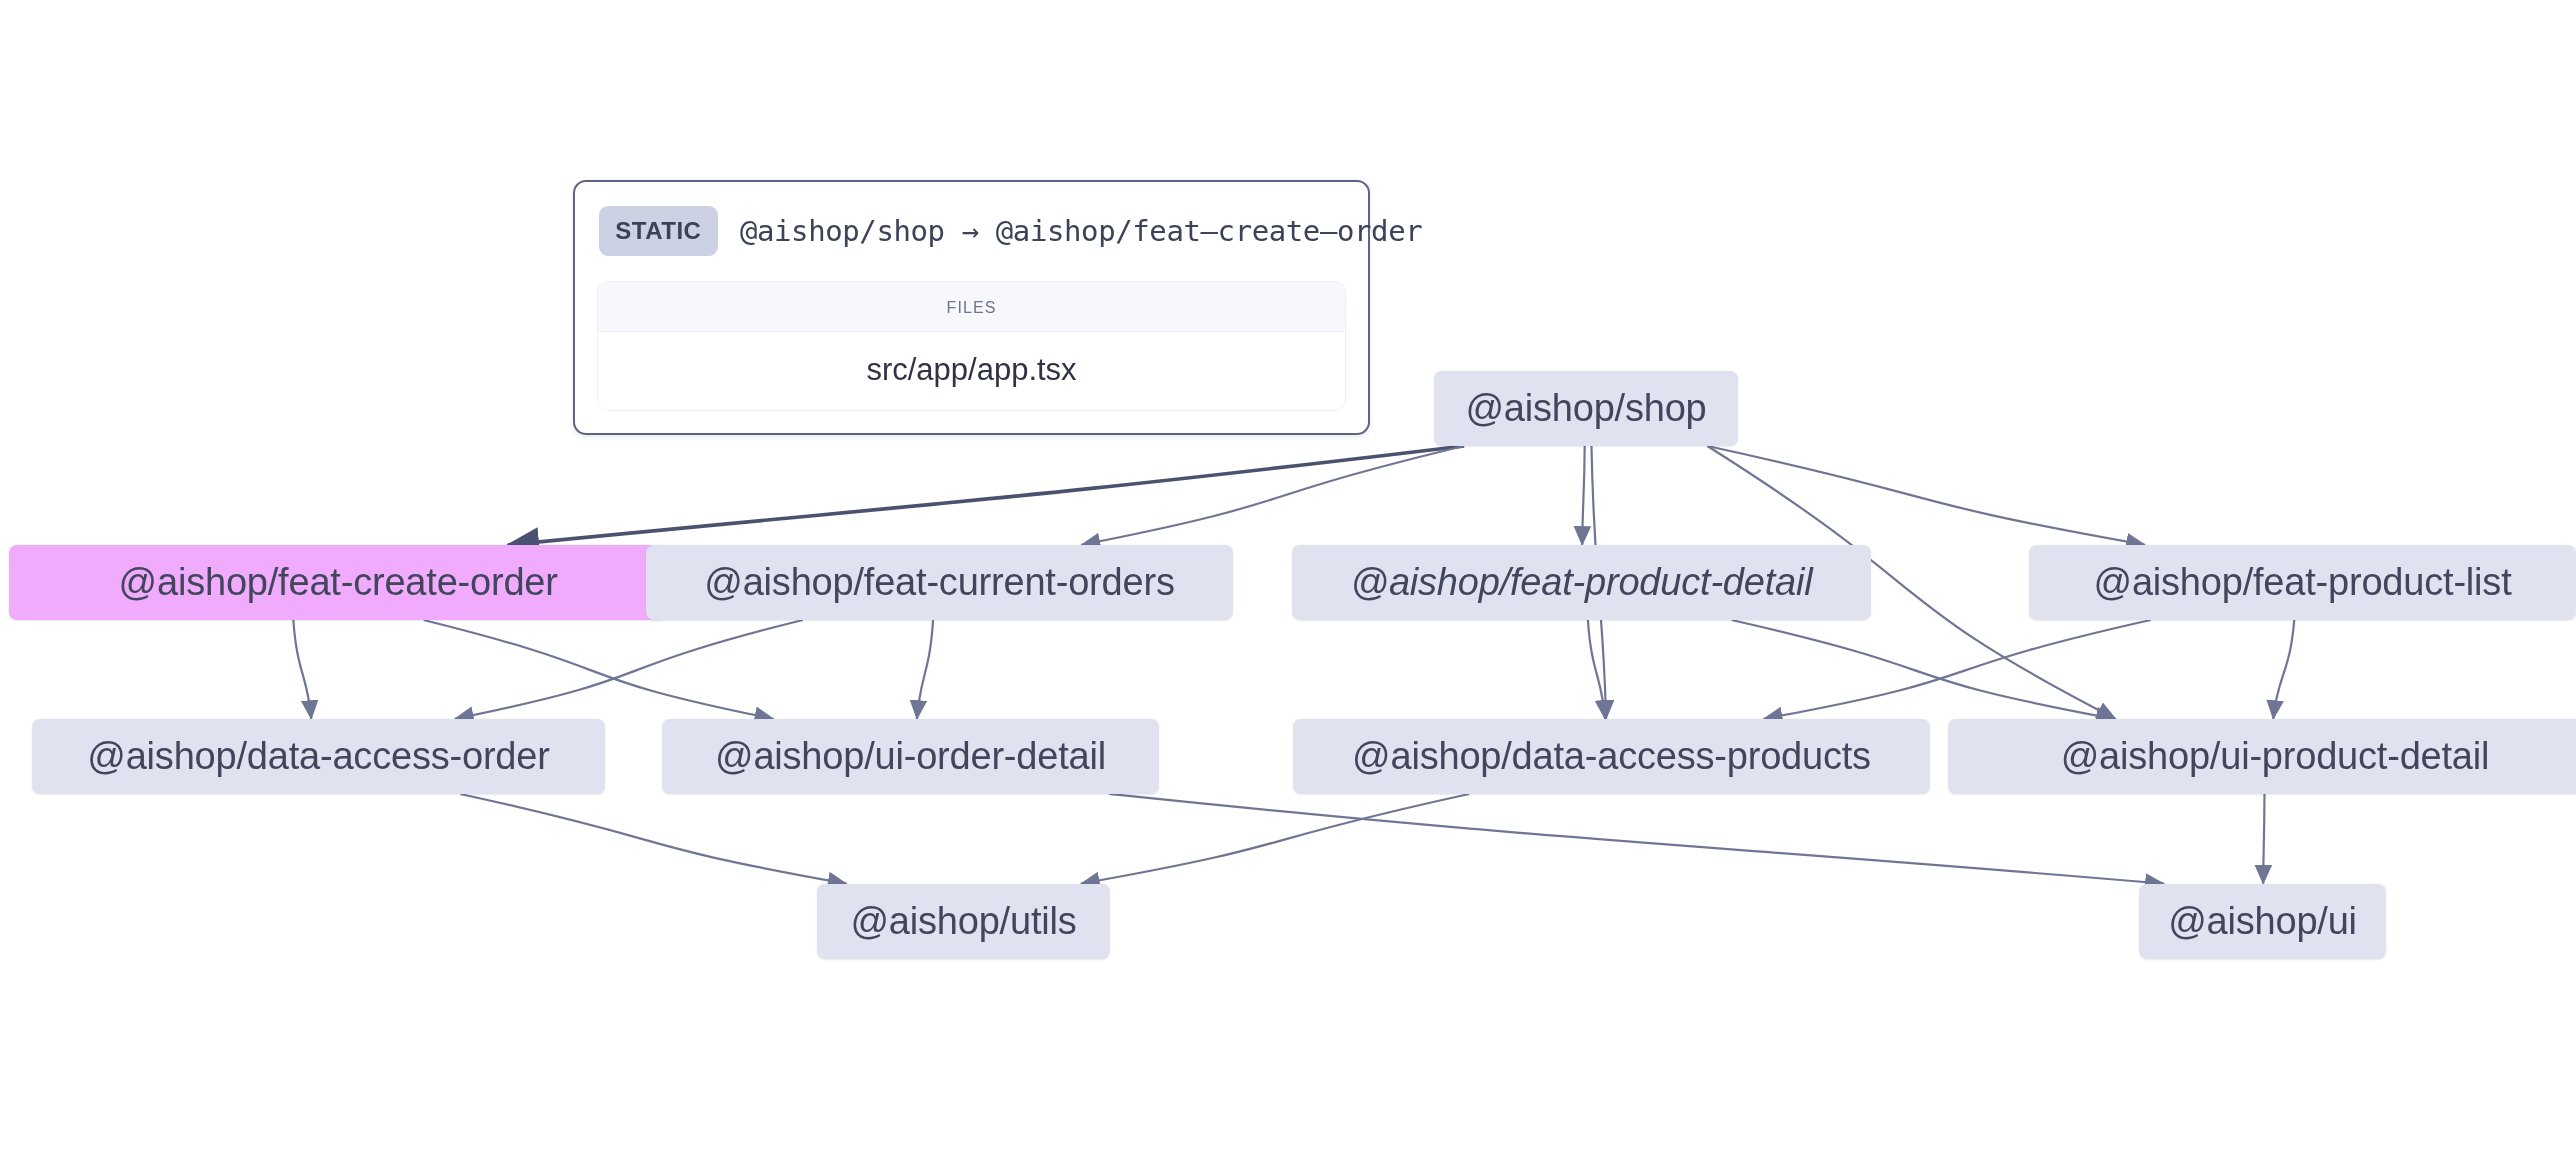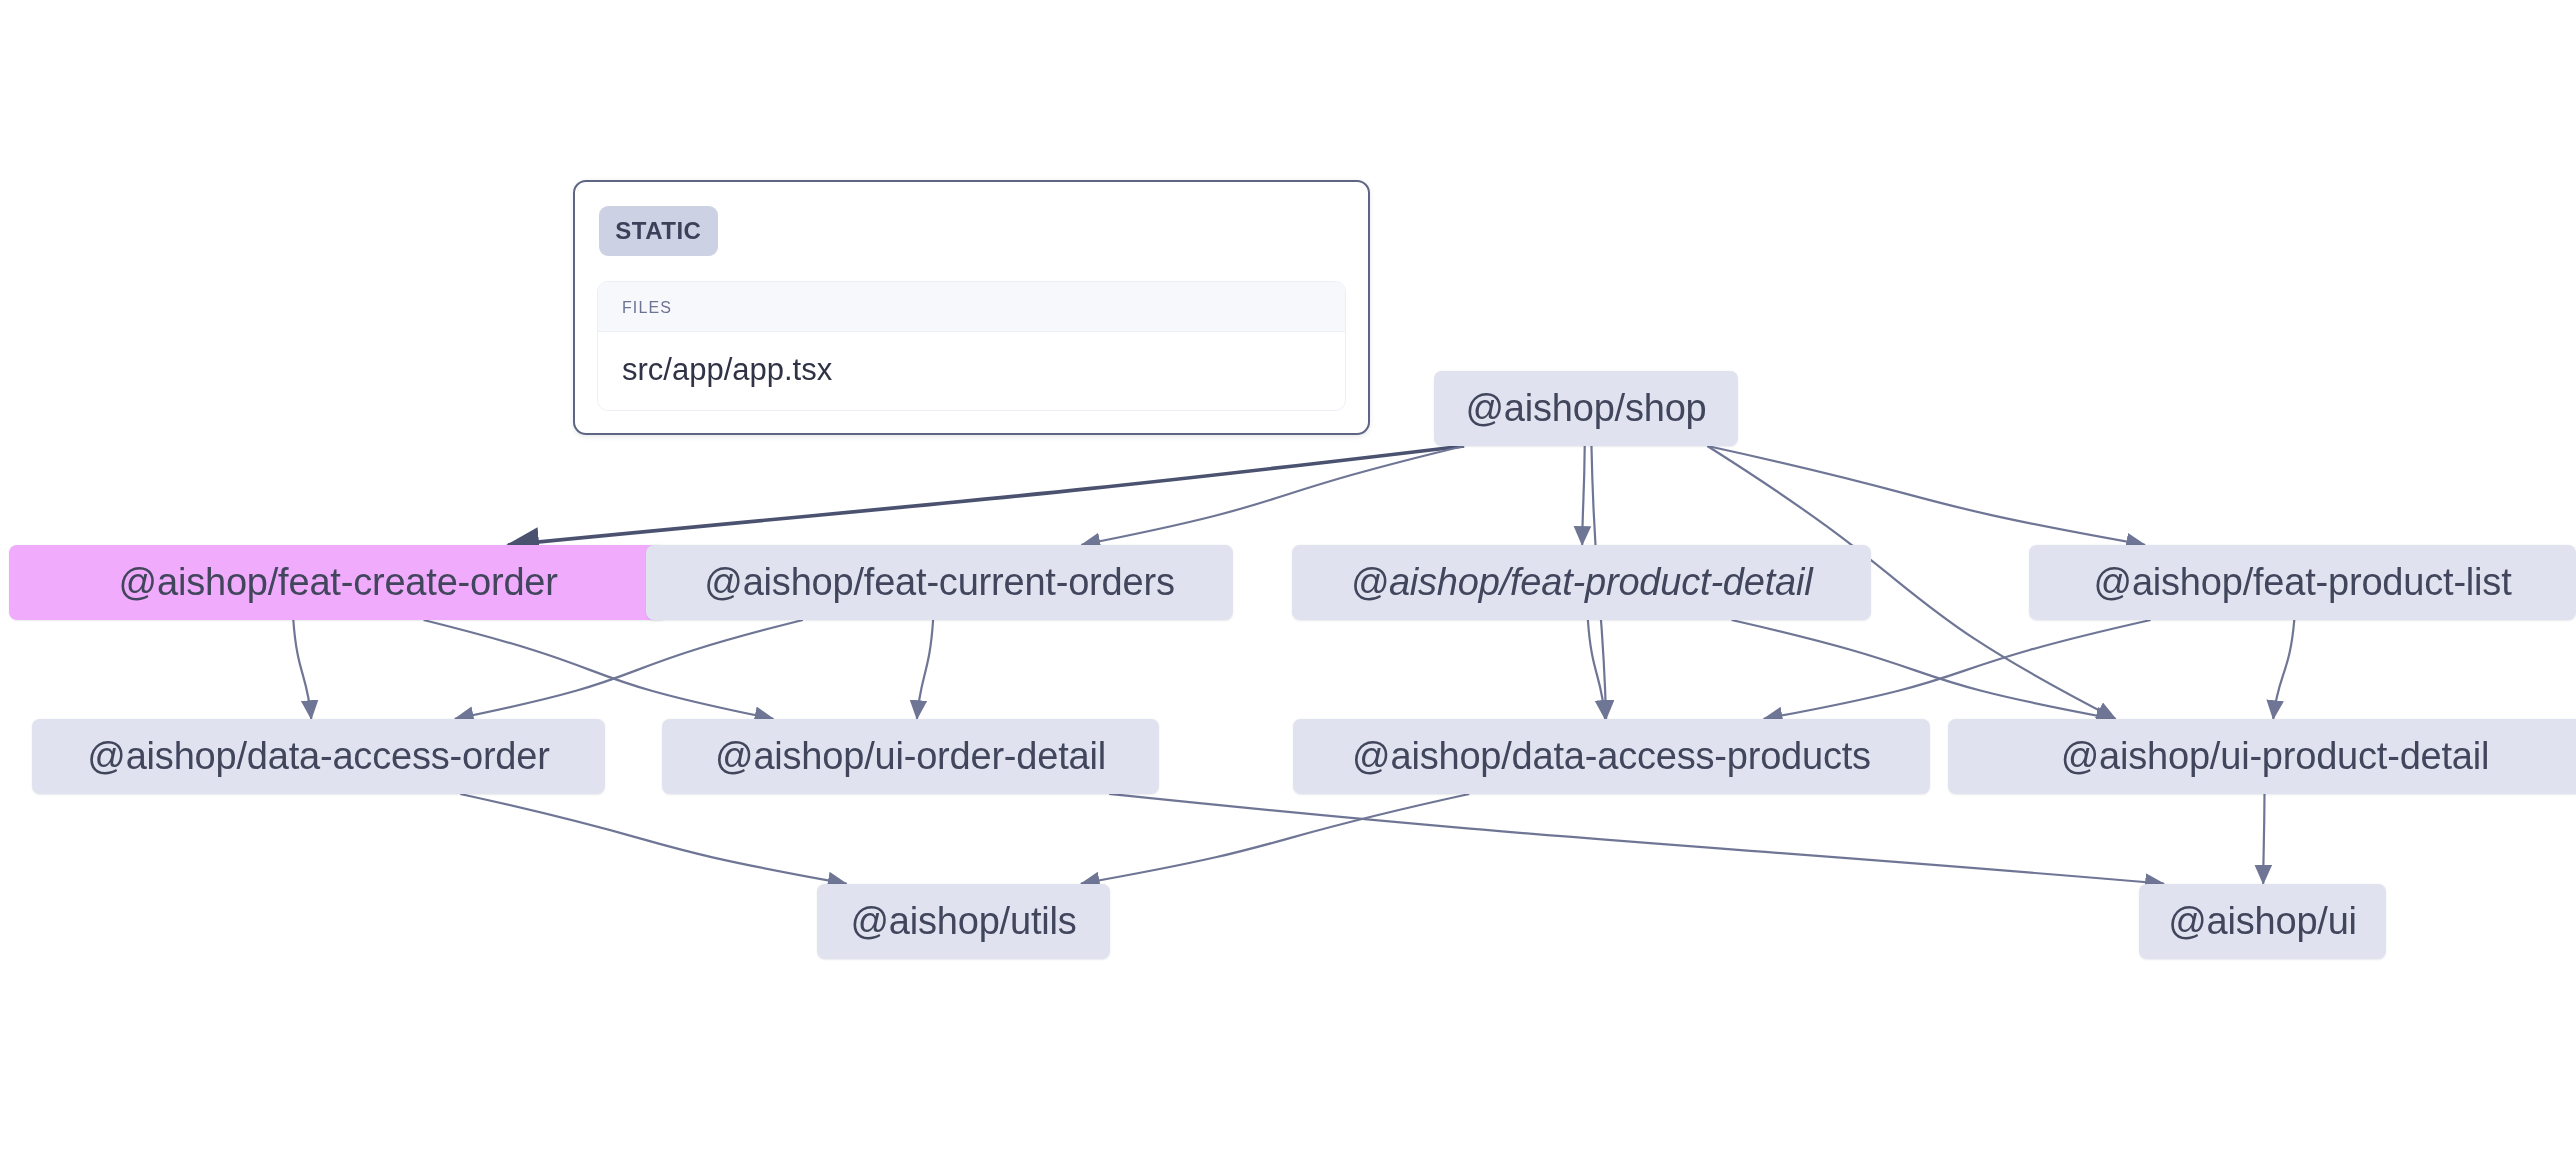--- a/index.html
+++ b/index.html
@@ -53,20 +53,21 @@
     left: 573px;
     top: 180px;
     width: 797px;
     box-sizing: border-box;
     background: #ffffff;
     border: 2.7px solid #5d6582;
     border-radius: 13px;
     padding: 20px 22px 22px 22px;
     z-index: 30;
     box-shadow: 0 1.8px 5.5px rgba(40,46,70,0.10);
+    text-align: center;
   }
 
   #tooltip-head {
     display: flex;
     align-items: center;
     gap: 22px;
     padding: 3.7px 1.8px 5.5px 1.8px;
   }
 
   .tt-badge {
@@ -182,20 +183,21 @@
         <span>@aishop/utils</span>
       </div>
       <div class="node" style="left: 2139px; top: 884px; width: 247px; height: 75px; background: rgb(224, 227, 239); color: rgb(65, 70, 92);">
         <span>@aishop/ui</span>
       </div>
     </div>
 
   <div id="tooltip">
     <div id="tooltip-head">
       <span class="tt-badge">STATIC</span>
+      <span class="tt-title">@aishop/shop → @aishop/feat–create–order</span>
     </div>
     <div id="tooltip-files">
       <div class="files-header">FILES</div>
       <div class="file-row">src/app/app.tsx</div>
     </div>
   </div>
 
 </div>
 
 

